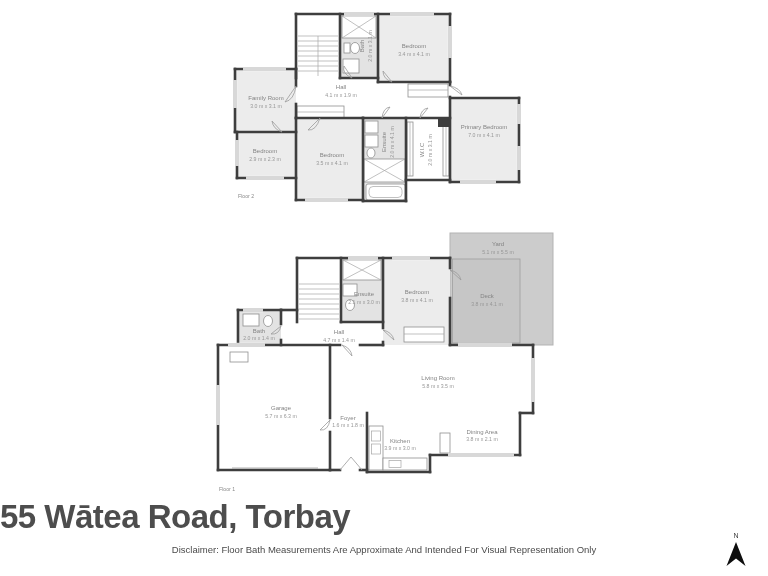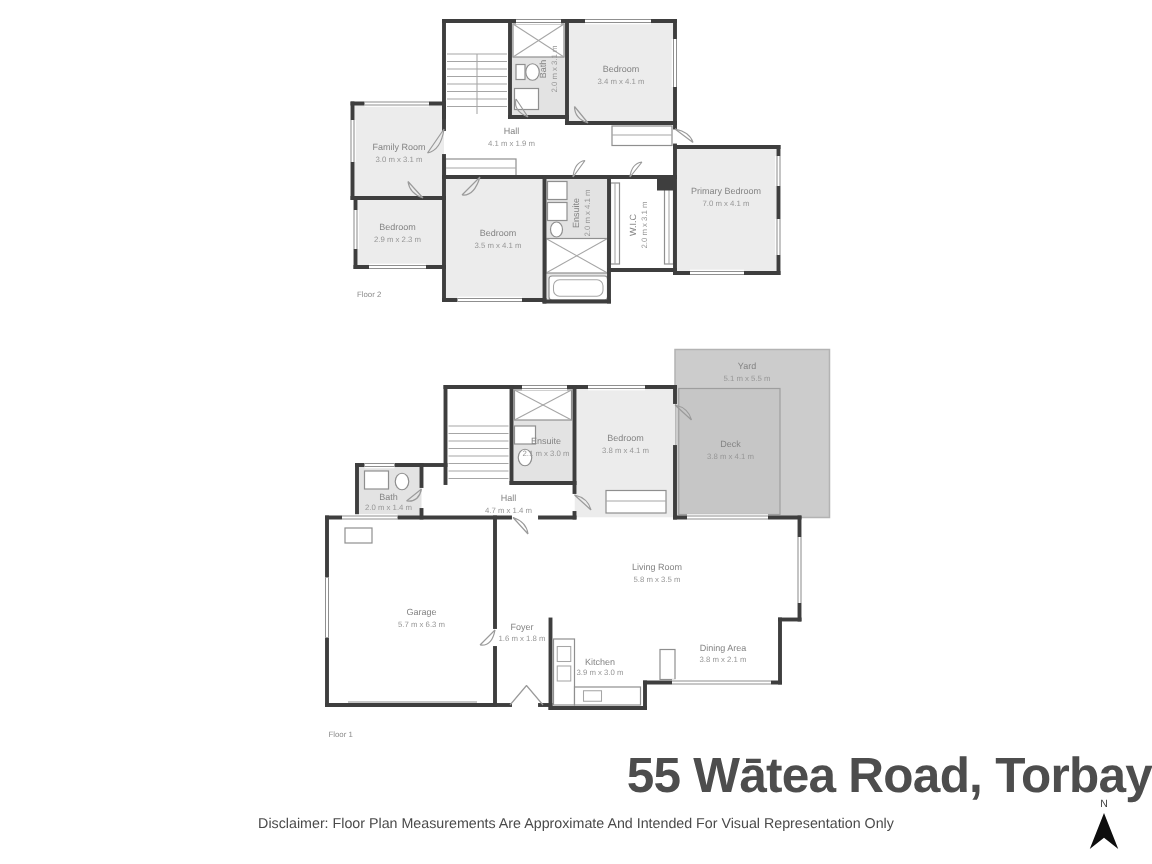--- a/index.html
+++ b/index.html
@@ -12,21 +12,21 @@
   .thin{stroke:#a6a6a6;stroke-width:.7;fill:none;}
   .door{stroke:#9b9b9b;stroke-width:.8;fill:none;}
   .winbg{fill:#ffffff;}
   .winline{stroke:#8f8f8f;stroke-width:.7;}
   .fix{stroke:#8f8f8f;stroke-width:.8;fill:#ffffff;}
   .rname{font-family:"Liberation Sans",sans-serif;font-size:6px;fill:#848484;}
   .rdims{font-family:"Liberation Sans",sans-serif;font-size:5.2px;fill:#979797;}
   .floorlab{font-family:"Liberation Sans",sans-serif;font-size:5.2px;fill:#8a8a8a;}
   .northn{font-family:"Liberation Sans",sans-serif;font-size:7px;fill:#3c3c3c;}
   #page-title{
-    position:absolute;left:0;top:498px;width:768px;text-align:right;
+    position:absolute;left:0;top:498px;width:768px;text-align:left;
     font-size:33px;font-weight:bold;color:#4d4d4d;letter-spacing:-.5px;
   }
   #disclaimer{
     position:absolute;left:0;top:544px;width:768px;text-align:center;
     font-size:9.5px;color:#4a4a4a;
   }
 </style>
 </head>
 <body>
 
@@ -349,13 +349,13 @@
     <text class="floorlab" x="219" y="491">Floor 1</text>
   </g>
 
   <g>
     <text class="northn" x="736" y="538" text-anchor="middle">N</text>
     <path d="M736,542 L745.5,566 L736,558.5 L726.5,566 Z" fill="#0e0e0e"></path>
   </g>
 </svg>
 
 <div id="page-title">55 Wātea Road, Torbay</div>
-<div id="disclaimer">Disclaimer: Floor Plan Measurements Are Approximate And Intended For Visual Representation Only</div>
+<div id="disclaimer">Disclaimer: Floor Bath Measurements Are Approximate And Intended For Visual Representation Only</div>
 
 </body></html>

